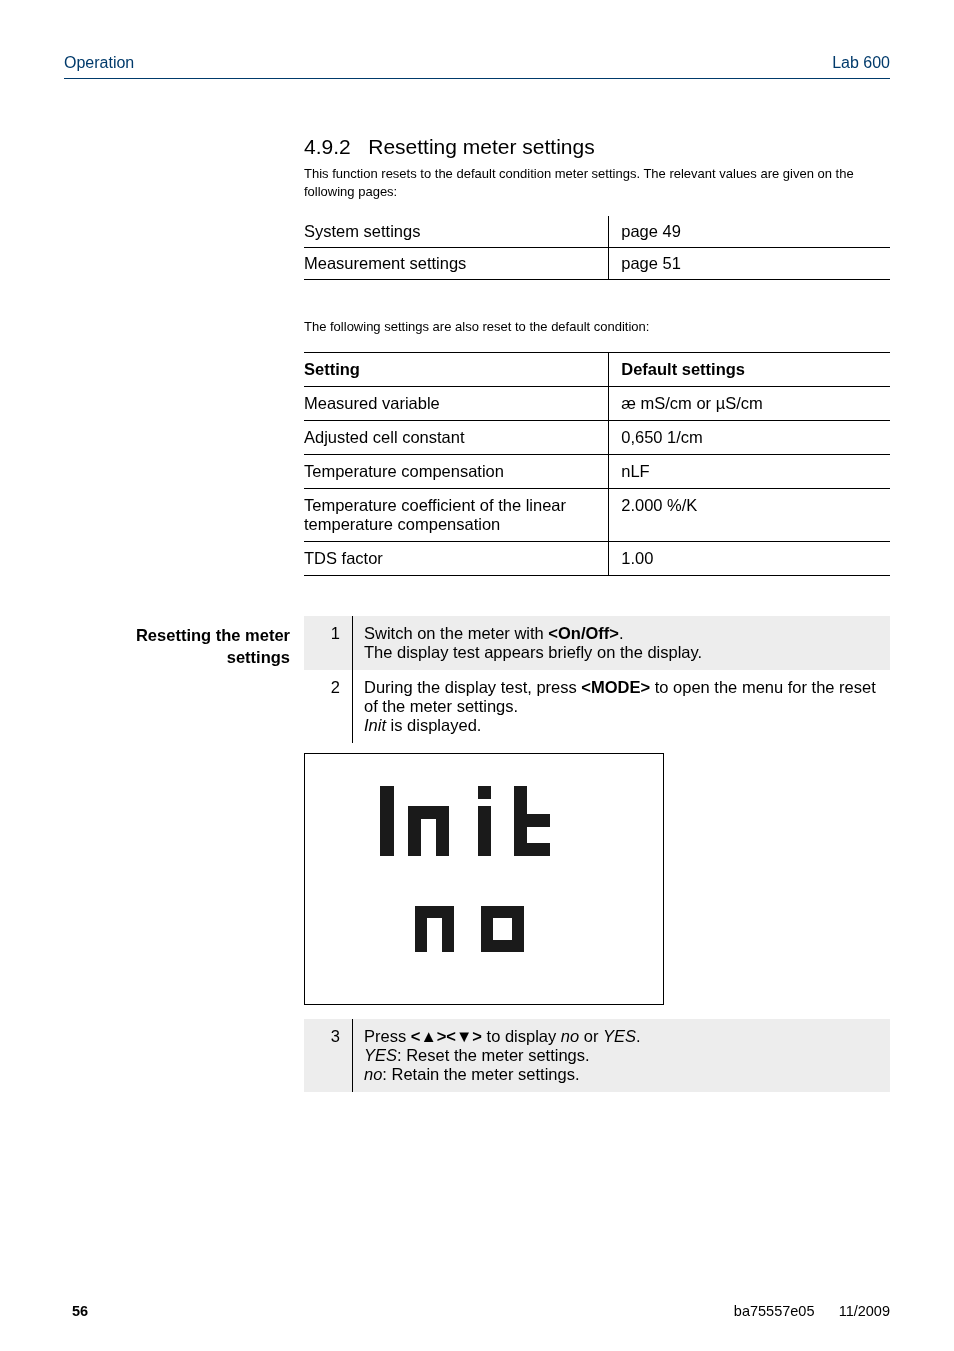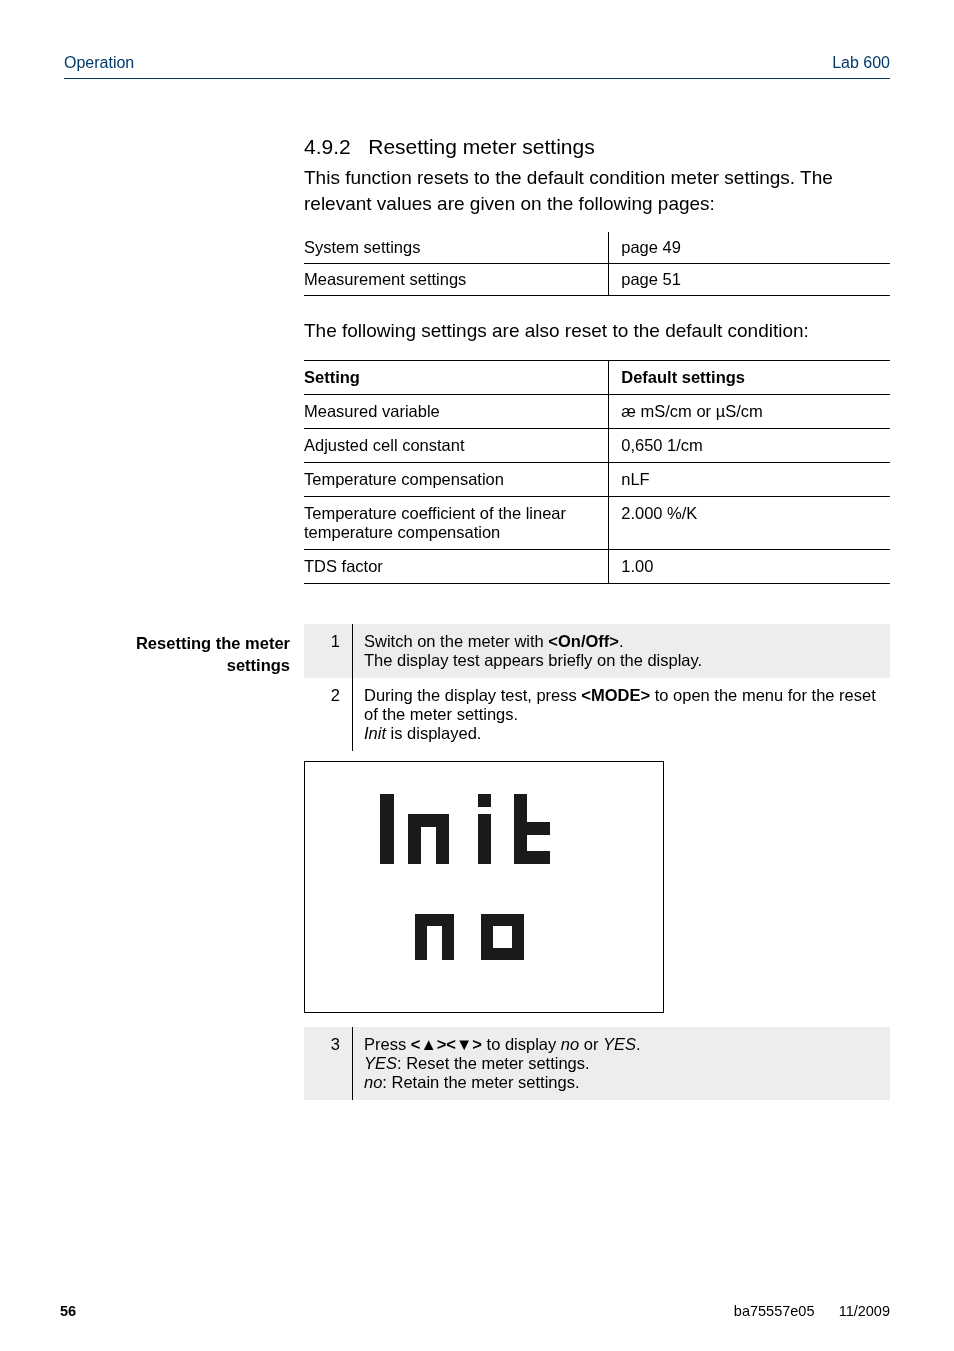--- a/index.html
+++ b/index.html
@@ -40,21 +40,21 @@
   }
   .main-col {
     flex: 1;
   }
   .section-num {
     font-weight: normal;
     font-size: 21px;
     margin-bottom: 6px;
   }
   .para {
-    font-size: 19px;
+    font-size: 13px;
     line-height: 1.35;
     margin-bottom: 16px;
   }
   table.two-col {
     width: 100%;
     border-collapse: collapse;
     font-size: 16.5px;
   }
   table.two-col td {
     padding: 6px 10px 6px 0;
@@ -135,21 +135,21 @@
     margin: 10px 0 14px 0;
     display: flex;
     flex-direction: column;
     align-items: center;
     gap: 30px;
     box-sizing: border-box;
   }
   .display-box svg { display:block; }
   .footer {
     position: absolute;
-    left: 60px;
+    left: 72px;
     right: 64px;
     bottom: 32px;
     display: flex;
     justify-content: space-between;
     font-size: 14.5px;
     color: #000;
   }
   .footer .pg {
     font-weight: bold;
   }
@@ -167,21 +167,21 @@
   <div class="content-wrap">
     <div class="side-col"></div>
     <div class="main-col">
       <div class="section-num">
         <span>4.9.2</span>
         &nbsp;&nbsp;<span>Resetting meter settings</span>
       </div>
 
       <div class="para">This function resets to the default condition meter settings. The relevant values are given on the following pages:</div>
 
-      <table class="two-col" style="margin-bottom:22px;">
+      <table class="two-col" style="margin-bottom:38px;">
         <tbody>
           <tr>
             <td>System settings</td>
             <td>page 49</td>
           </tr>
           <tr>
             <td>Measurement settings</td>
             <td>page 51</td>
           </tr>
         </tbody>

